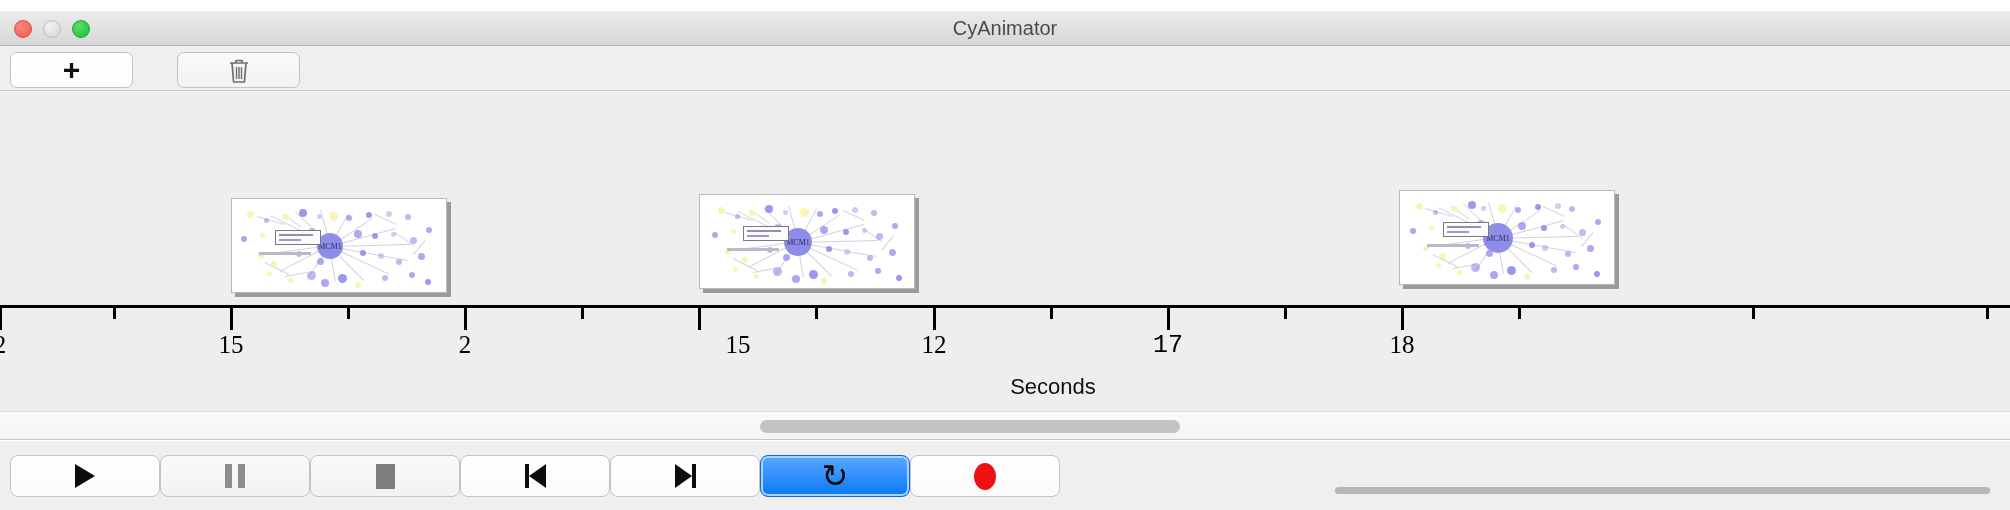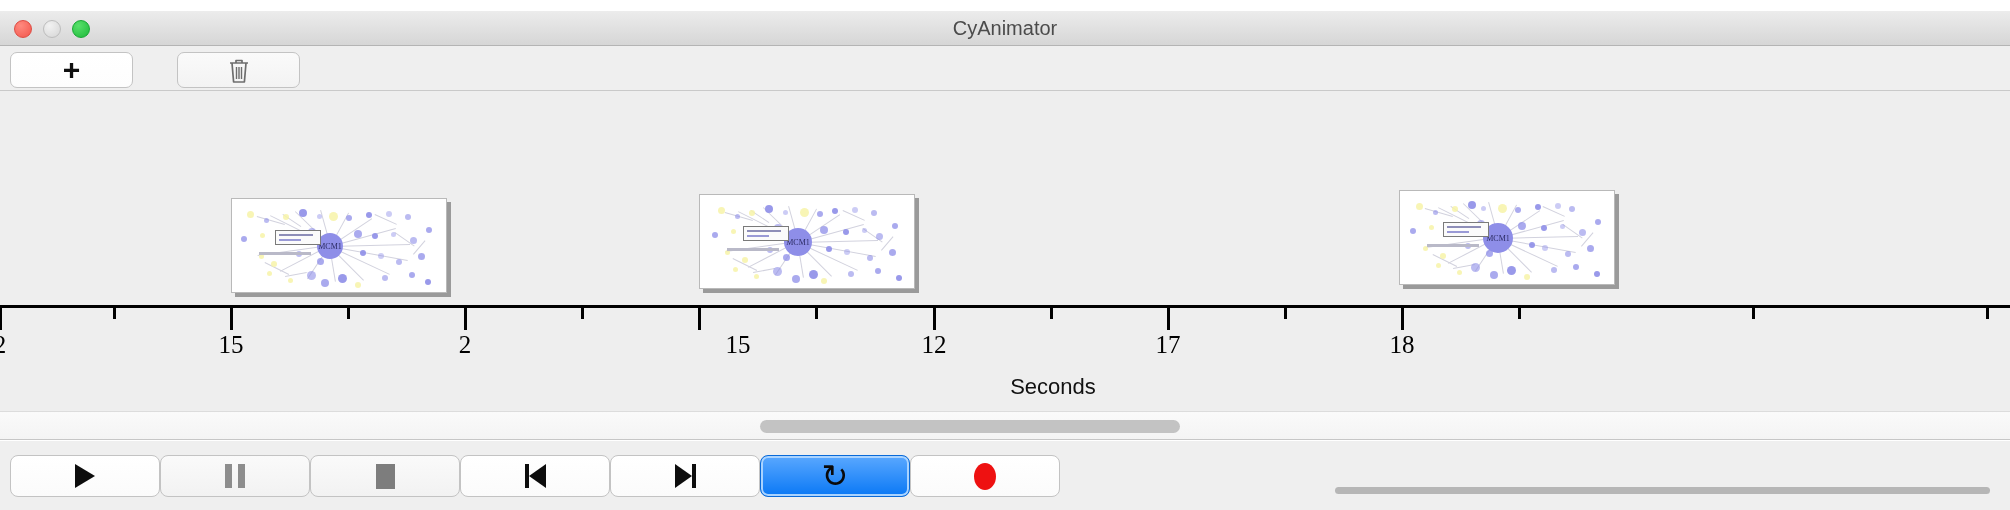--- a/index.html
+++ b/index.html
@@ -405,21 +405,21 @@
         <div class="tick minor" style="left: 1518px;"></div>
         <div class="tick minor" style="left: 1752px;"></div>
         <div class="tick minor" style="left: 1986px;"></div>
       </div>
     <div id="ticklabels">
         <div class="tick-label" style="left: 0px;">2</div>
         <div class="tick-label" style="left: 231px;">15</div>
         <div class="tick-label" style="left: 465px;">2</div>
         <div class="tick-label" style="left: 738px;">15</div>
         <div class="tick-label" style="left: 934px;">12</div>
-        <div class="tick-label" style="left: 1168px;">17</div>
+        <div class="tick-label" style="left: 1168px; font-family: Liberation Mono, monospace;">17</div>
         <div class="tick-label" style="left: 1402px;">18</div>
       </div>
     <div class="axis-title">Seconds</div>
   </div>
 
   <div class="scrollarea">
     <div class="scrollthumb" id="scrollthumb" style="left: 760px; width: 420px;"></div>
   </div>
 
   <div class="transport">

